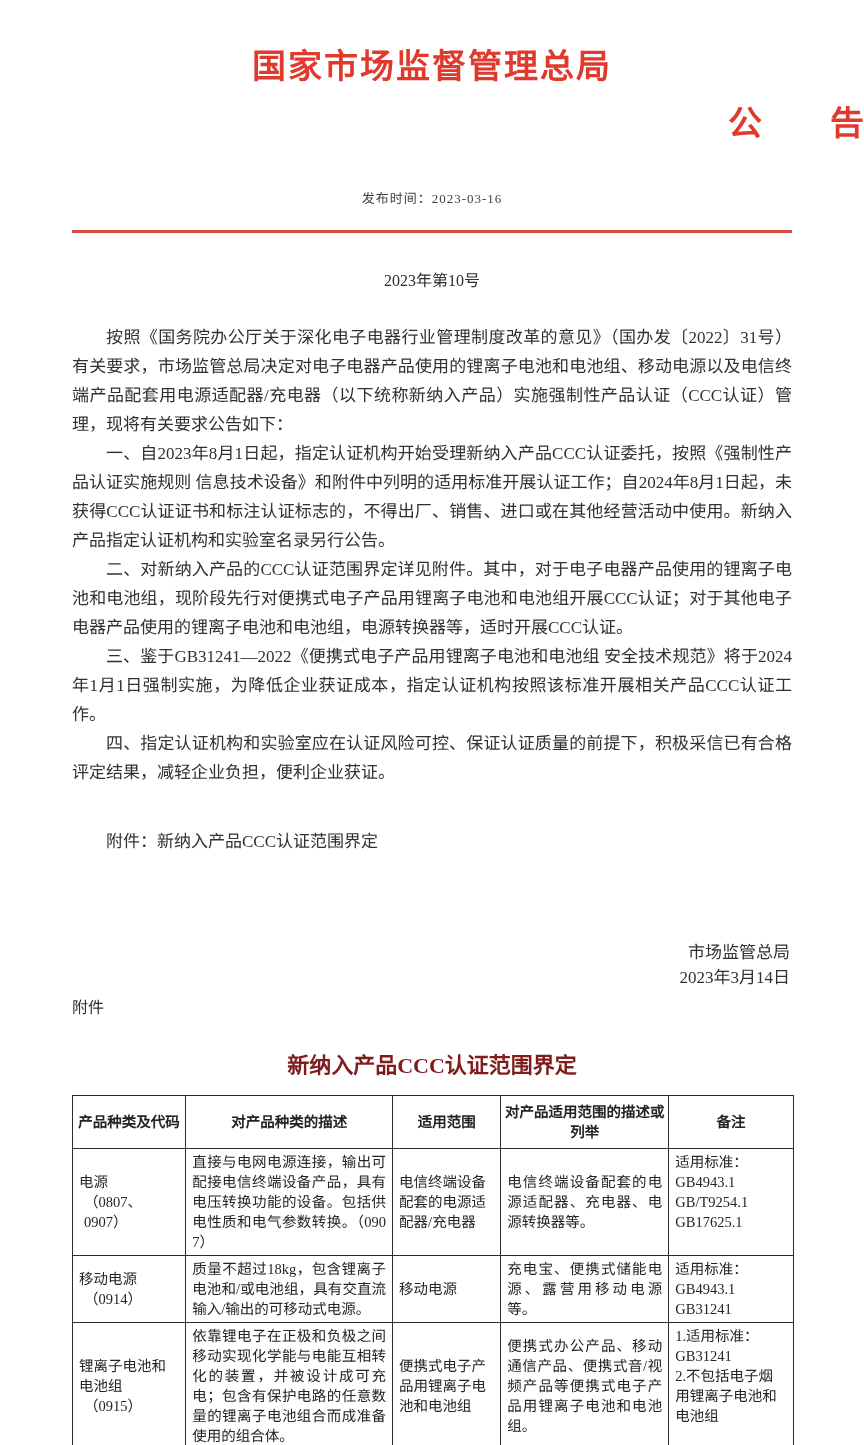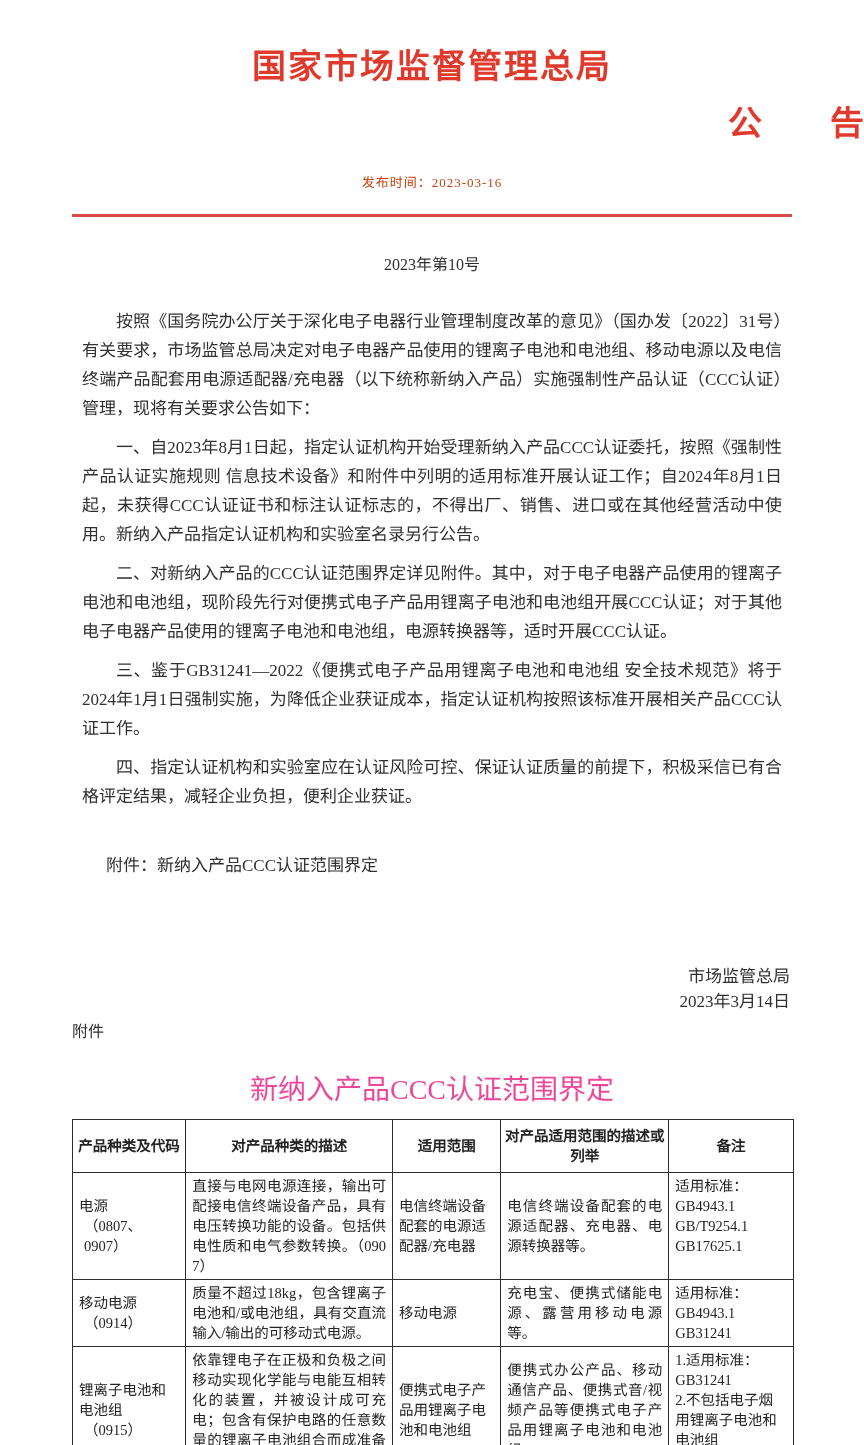--- a/index.html
+++ b/index.html
@@ -35,25 +35,25 @@
   .doc-type {
     margin-top: 16px;
     text-align: right;
     font-family: "Liberation Sans", "DejaVu Sans", sans-serif;
     font-size: 34px;
     font-weight: bold;
     line-height: 1.2;
     color: #e03a2d;
   }
   .publish-time {
-    margin-top: 28px;
+    margin-top: 44px;
     text-align: center;
     font-size: 13px;
     letter-spacing: 1px;
-    color: #c2410c;
+    color: #404040;
   }
   .red-rule {
     margin-top: 23px;
     height: 3px;
     background: #d94a40;
   }
   
   .doc-title {
     margin-top: 14px;
     text-align: center;
@@ -71,21 +71,21 @@
   }
   
   .body-text {
     margin-top: 32px;
     font-size: 17px;
     line-height: 29px;
     text-align: justify;
     color: #303030;
   }
   .body-text p {
-    margin: 10px;
+    margin: 0;
     text-indent: 2em;
   }
   .attachment-ref {
     margin-top: 40px;
     font-size: 17px;
     line-height: 29px;
     text-indent: 2em;
     color: #303030;
   }
   .signature {
@@ -98,24 +98,24 @@
   }
   .appendix-label {
     margin-top: 6px;
     font-size: 16px;
     line-height: 23px;
     color: #303030;
   }
   .appendix-title {
     margin-top: 32px;
     text-align: center;
-    font-size: 28px;
-    font-weight: normal;
-    line-height: 29px;
-    color: #ec4899;
+    font-size: 22px;
+    font-weight: bold;
+    line-height: 29px;
+    color: #7f1d1d;
   }
   
   table.scope-table {
     margin-top: 15px;
     width: 722px;
     border-collapse: collapse;
     table-layout: fixed;
     font-size: 14.5px;
     line-height: 20px;
     color: #242424;

